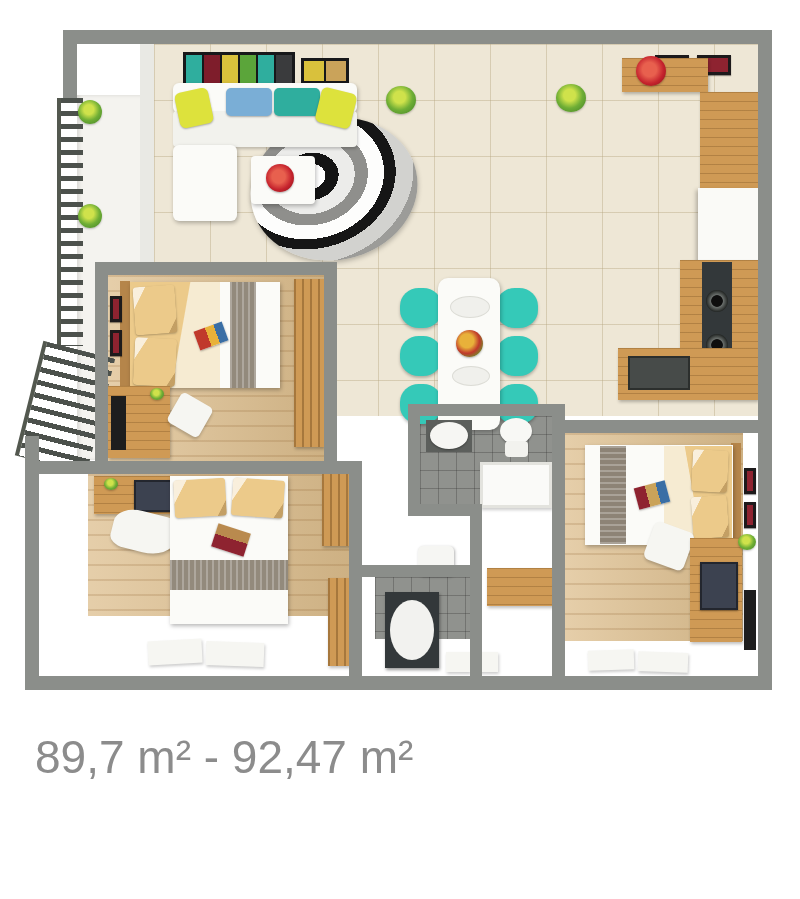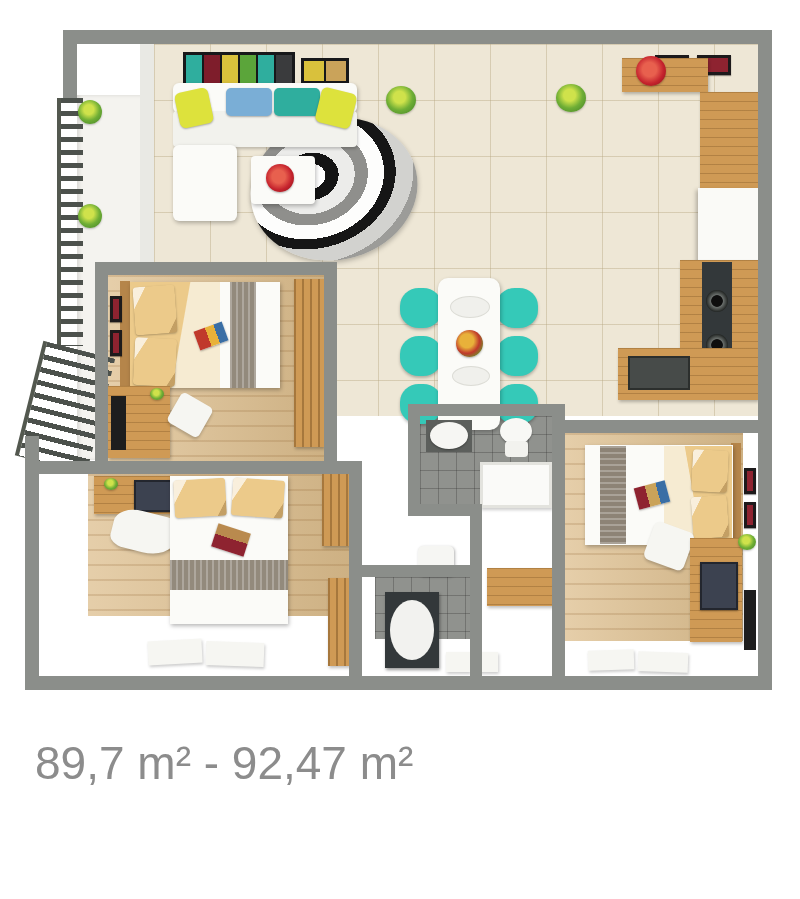--- a/index.html
+++ b/index.html
@@ -49,21 +49,21 @@
        background:radial-gradient(ellipse at 38% 38%, #ffffff 0 10%, #141414 10% 19%, #ececea 19% 30%,
                   #8f8f8c 30% 39%, #fdfdfc 39% 50%, #161616 50% 58%, #d2d2cf 58% 70%, #9c9c99 70% 80%, #f1f1ee 80% 100%);
        box-shadow:0 2px 5px rgba(0,0,0,.25);}
   .burner{border-radius:50%;background:radial-gradient(circle,#0e0e0e 0 35%,#6a6f6c 40%,#232624 70%,#0c0c0c 100%);}
   .laptop{background:#3c4250;border:2px solid #23262e;box-shadow:0 1px 2px rgba(0,0,0,.35);}
   .shelf-cell{flex:1;margin:1px;}
   
   .footer{position:absolute;left:35px;top:726px;}
   .f-title{color:var(--accent_teal,#2aa893);font-size:40px;font-weight:bold;letter-spacing:0px;line-height:1.1;}
   .f-sub{color:var(--text_gray,#8c8c8c);font-size:28px;margin-top:8px;line-height:1.1;}
-  .f-area{color:var(--text_gray,#8c8c8c);font-size:46px;margin-top:12px;line-height:1.1;}
+  .f-area{color:var(--text_gray,#8c8c8c);font-size:46px;margin-top:6px;line-height:1.1;}
 </style>
 </head>
 <body>
 
 <div class="canvas">
 
   <div class="a" style="left:0;top:0;width:800px;height:700px;">
 
     <div class="a tile" style="left:154px;top:44px;width:604px;height:372px;"></div>
     <div class="a" style="left:77px;top:95px;width:75px;height:365px;background:#f4f3ef;box-shadow:inset 2px 0 4px rgba(0,0,0,.12);"></div>

